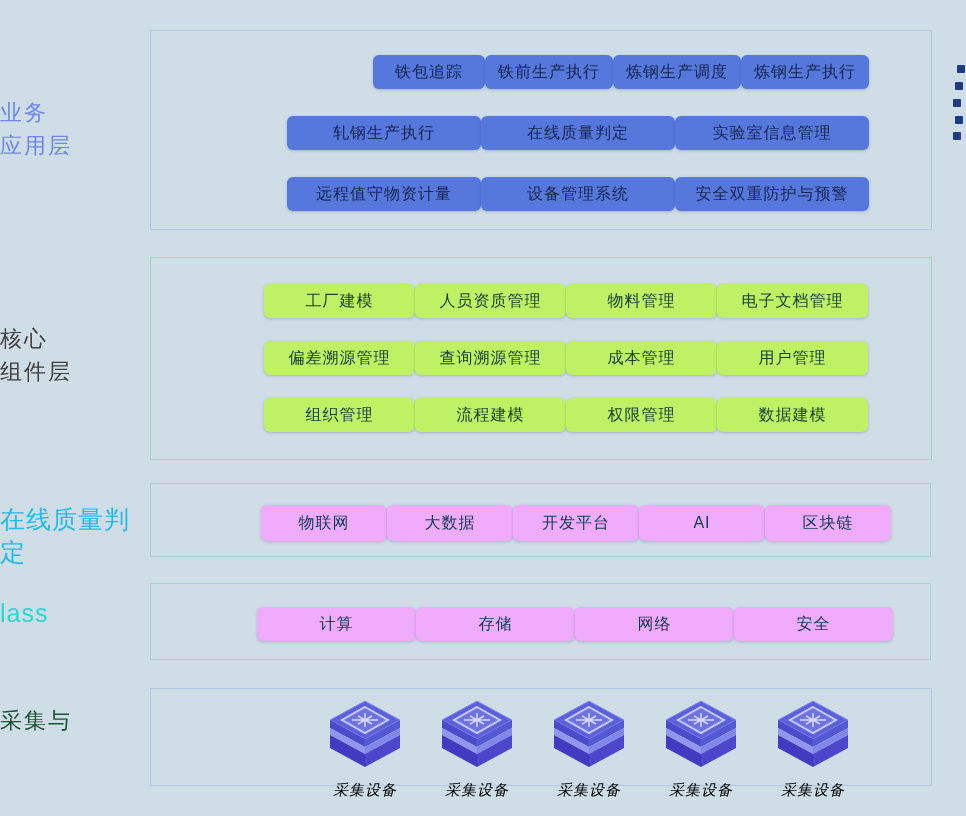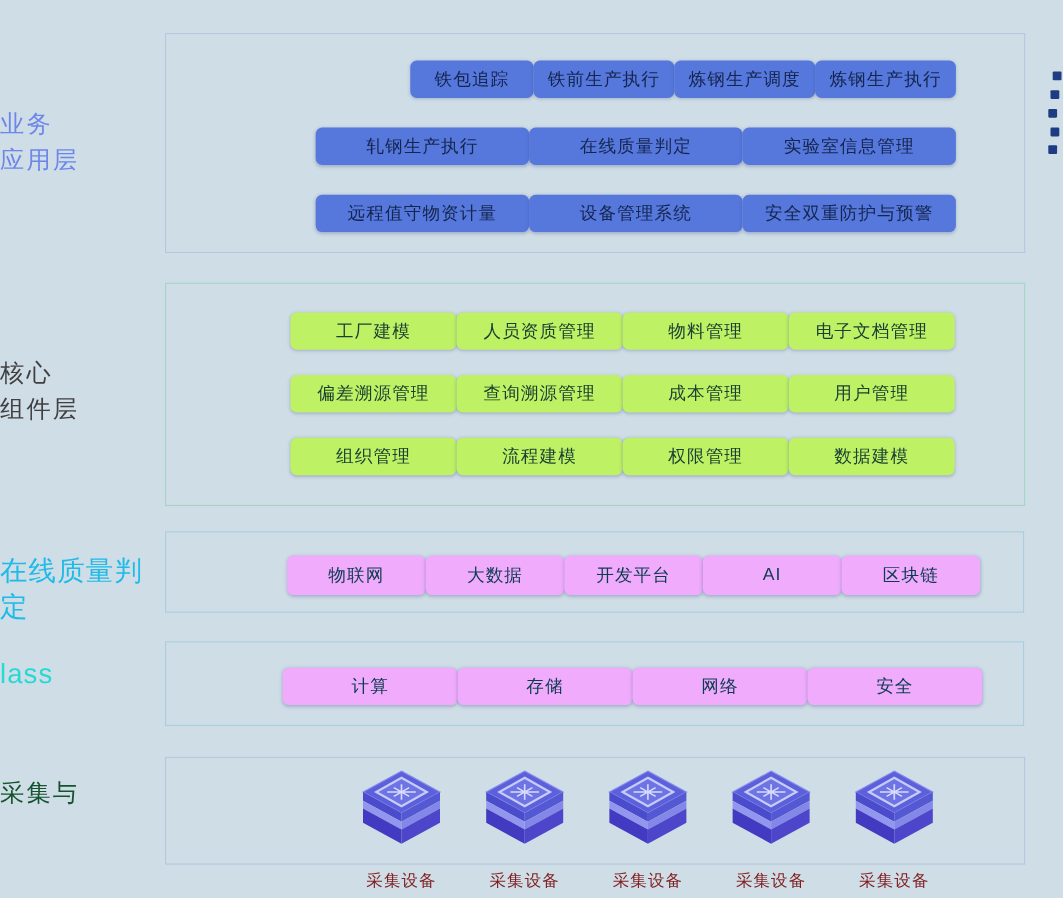--- a/index.html
+++ b/index.html
@@ -38,21 +38,21 @@
   .h36{height:36px;}
   .w112{width:112px;}
   .w128{width:128px;}
   .w194{width:194px;}
   .w151{width:151px;}
   .w126{width:126px;}
   .w159{width:159px;}
 
   
   .device{display:flex;flex-direction:column;align-items:center;width:112px;}
-  .device .dev-label{margin-top:18px;font-size:15px;color:#7f1d1d;letter-spacing:1px;}
+  .device .dev-label{margin-top:8px;font-size:15px;color:#000000;letter-spacing:1px;font-style:italic;}
 
   
   .edge-sq{position:absolute;width:8px;height:8px;background:#1e3c82;border-radius:1px;}
   .edge-sq:nth-of-type(1){left:957px;top:65px;}
   .edge-sq:nth-of-type(2){left:955px;top:82px;}
   .edge-sq:nth-of-type(3){left:953px;top:99px;}
   .edge-sq:nth-of-type(4){left:955px;top:116px;}
   .edge-sq:nth-of-type(5){left:953px;top:132px;}
 </style>
 </head>

